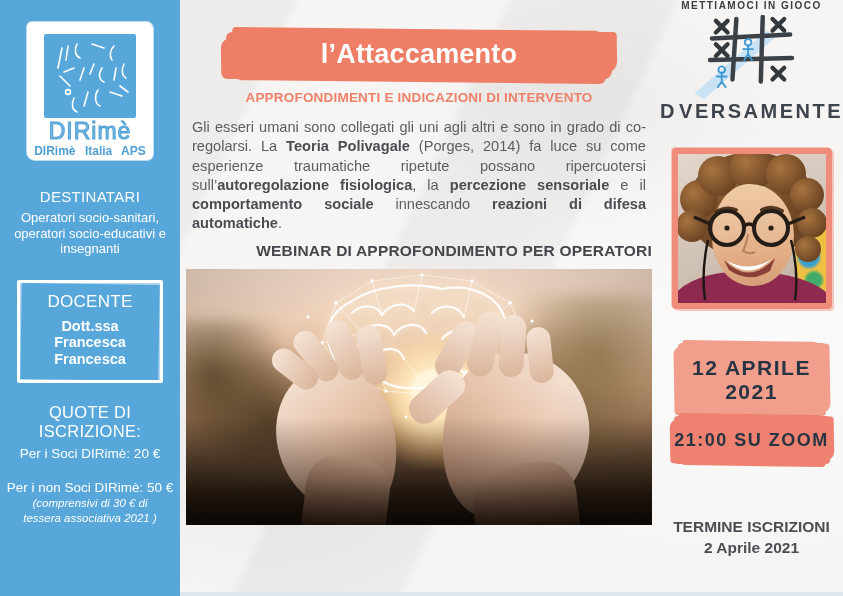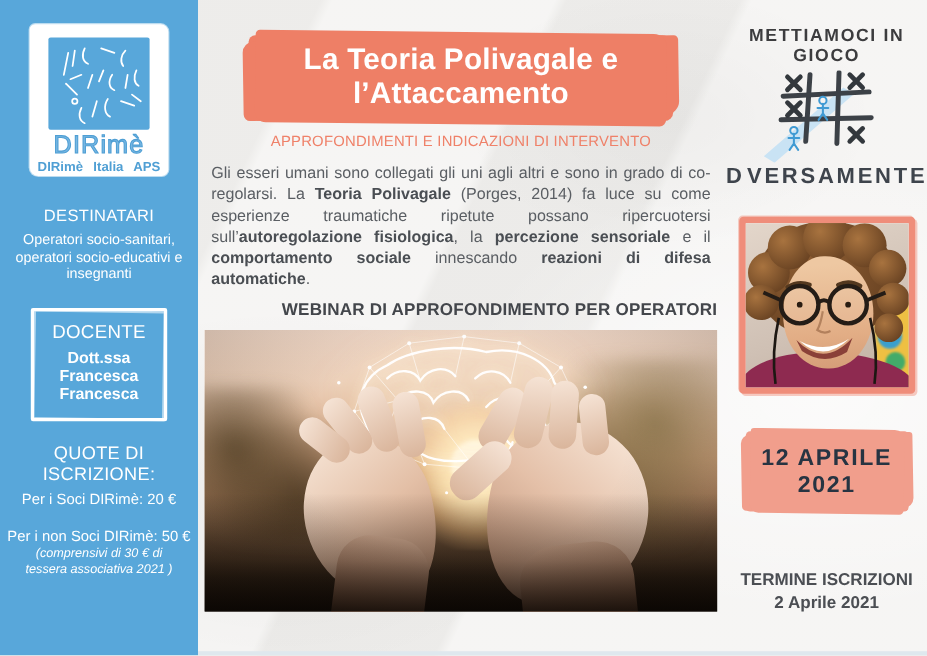--- a/index.html
+++ b/index.html
@@ -19,37 +19,37 @@
   
   .sidebar { position:absolute; left:0; top:0; width:180px; height:596px; background:#58a7da; color:#fff; text-align:center; }
   .logo-card { width:126px; height:138px; margin:22px auto 0; background:#fff; border-radius:5px 7px 6px 8px; padding-top:12px; box-shadow:0 0 0 1px rgba(255,255,255,.6); }
   .logo-square { width:92px; height:84px; margin:0 auto; background:#58a7da; border-radius:2px; }
   .logo-square svg { display:block; width:100%; height:100%; }
   .logo-word { font-size:23px; line-height:24px; letter-spacing:1px; font-weight:400; color:#79b8e4; -webkit-text-stroke:1px #4f9fd4; margin-top:1px; }
   .logo-caption { font-size:12px; font-weight:700; color:#4f9fd4; word-spacing:6px; margin-top:1px; }
   .side-h { font-weight:400; letter-spacing:.3px; }
   .destinatari-title { margin-top:28px; font-size:15px; }
   .destinatari-text { width:158px; margin:5px auto 0; font-size:13px; line-height:15.5px; }
-  .docente-box { position:relative; width:124px; margin:23px auto 0; border:3px solid #fff; border-radius:2px; padding:9px 4px 13px; isolation:isolate; }
+  .docente-box { position:relative; width:146px; margin:23px auto 0; border:3px solid #fff; border-radius:2px; padding:9px 4px 13px; isolation:isolate; }
   .docente-box::before { content:""; position:absolute; inset:-1px; border:2px solid rgba(255,255,255,.55); transform:rotate(.9deg); z-index:-1; }
   .docente-title { font-size:17px; }
   .docente-name { font-size:14.5px; font-weight:800; line-height:16.5px; margin-top:6px; }
   .docente-bio { font-size:11.5px; font-style:italic; line-height:16px; margin-top:7px; }
   .quote-title { margin-top:20px; font-size:16.5px; }
   .quote-line { font-size:13.5px; margin-top:5px; }
   .quote-line + .quote-line { margin-top:19px; }
   .quote-note { width:152px; margin:1px auto 0; font-size:11.5px; font-style:italic; line-height:14.5px; }
 
   
   .content { position:absolute; left:186px; top:0; width:466px; }
   .title-box { position:relative; width:386px; margin:32px auto 0; background:#ee7f66; border-radius:6px 10px 8px 12px; padding:7px 0 9px; isolation:isolate; text-align:center; }
   .title-box::before { content:""; position:absolute; inset:3px -5px; background:#ee7f66; transform:rotate(-.9deg); border-radius:10px 4px 12px 6px; z-index:-1; }
   .title-box::after  { content:""; position:absolute; inset:-3px 6px; background:#ee7f66; transform:rotate(.6deg); border-radius:4px 12px 6px 10px; z-index:-1; }
   .title-line { display:block; color:#fff; font-size:27px; line-height:31px; font-weight:800; letter-spacing:.2px; }
-  .subtitle { margin-top:11px; text-align:center; color:#ef8169; font-size:13.5px; font-weight:400; letter-spacing:.2px; }
+  .subtitle { margin-top:11px; text-align:center; color:#ef8169; font-size:13.5px; font-weight:700; letter-spacing:.2px; }
   .body-p { margin:13px 6px 0; font-size:14.6px; line-height:19.3px; color:#5a5e63; text-align:justify; }
   .body-p.second { margin-top:0; }
   .body-p .b { font-weight:700; color:#4a4e53; }
   .webinar-heading { margin-top:8px; text-align:right; font-size:15.5px; font-weight:800; color:#43464b; letter-spacing:.2px; }
 
   
   .photo { position:relative; width:466px; height:256px; margin-top:9px; overflow:hidden;
     background:linear-gradient(180deg,#f0d8c8 0%,#ecd0ba 18%,#e2bd9f 32%,#cfa380 45%,#a87f5f 58%,#6f543c 72%,#2f2318 88%,#120c08 100%); }
   .tree-l { position:absolute; left:-18px; top:52px; width:150px; height:140px; filter:blur(7px);
     background:radial-gradient(circle at 30% 40%, rgba(72,56,30,.8), transparent 60%), radial-gradient(circle at 70% 72%, rgba(56,42,22,.75), transparent 55%); }
@@ -78,21 +78,21 @@
   .forearm-l { left:118px; top:188px; width:84px; height:92px; border-radius:30px 30px 0 0; transform:rotate(7deg);
     background:linear-gradient(180deg,#dcb59b,#9d6f55 70%,#5c3f2e); }
   .forearm-r { left:288px; top:194px; width:104px; height:92px; border-radius:34px 34px 0 0; transform:rotate(-6deg);
     background:linear-gradient(180deg,#d8b096,#97684e 70%,#553a2a); }
   .photo-vignette { position:absolute; inset:0; pointer-events:none;
     background:linear-gradient(180deg, rgba(0,0,0,0) 58%, rgba(25,15,8,.4) 82%, rgba(10,6,3,.85) 100%),
                radial-gradient(ellipse at 50% 42%, transparent 45%, rgba(40,26,14,.22) 100%); }
 
   
   .right-col { position:absolute; left:660px; top:0; width:183px; text-align:center; }
-  .mig-label { margin-top:24px; font-size:16px; font-weight:700; letter-spacing:1.5px; color:#3c3c3e; }
+  .mig-label { font-size:10px; font-weight:700; letter-spacing:1.5px; color:#3c3c3e; }
   .ttt-svg { display:block; margin:4px auto 0; width:122px; height:84px; }
   .wordmark { margin-top:1px; display:flex; align-items:center; justify-content:center; gap:1px; font-size:20px; font-weight:700; letter-spacing:2.5px; color:#3e444c; }
   .wordmark svg { display:block; width:13px; height:22px; }
   .portrait-frame { position:relative; width:160px; height:161px; margin:25px auto 0; border:6px solid #ef8d7a; border-radius:4px; background:#fff;
     box-shadow:2px 2px 0 rgba(239,141,122,.45), -1px -1px 0 rgba(239,141,122,.45); }
   .portrait { position:absolute; inset:0; overflow:hidden; background:linear-gradient(160deg,#e3d6ca,#cfc0b4 60%,#bfae9f); }
   .art-band { position:absolute; right:-4px; top:72px; width:34px; height:78px; background:#eec043; transform:rotate(-4deg); filter:blur(1px); }
   .art-c1 { position:absolute; right:6px; top:92px; width:22px; height:22px; border-radius:50%; background:#3a9fcd; filter:blur(1px); }
   .art-c2 { position:absolute; right:3px; top:117px; width:18px; height:18px; border-radius:50%; background:#43ab69; filter:blur(1px); }
   .shirt { position:absolute; left:-8px; bottom:-4px; width:164px; height:36px; border-radius:45% 55% 0 0/100% 100% 0 0; background:#8e2a50; }
@@ -158,21 +158,20 @@
 
     <h2 class="side-h quote-title">QUOTE DI ISCRIZIONE:</h2>
     <div class="quote-line">Per i Soci DIRimè: 20 €</div>
     <div class="quote-line">Per i non Soci DIRimè: 50 €</div>
     <div class="quote-note">(comprensivi di 30 € di tessera associativa 2021 )</div>
 
   </aside>
 
   <main class="content">
     <div class="title-box">
-      <span class="title-line">La Teoria Polivagale e</span>
       <span class="title-line">l’Attaccamento</span>
     </div>
     <div class="subtitle">APPROFONDIMENTI E INDICAZIONI DI INTERVENTO</div>
 
     <p class="body-p"><span>Gli esseri umani sono collegati gli uni agli altri e sono in grado di co-regolarsi. La </span><span class="b">Teoria Polivagale</span><span> (Porges, 2014) fa luce su come esperienze traumatiche ripetute possano ripercuotersi sull’</span><span class="b">autoregolazione fisiologica</span><span>, la </span><span class="b">percezione sensoriale</span><span> e il </span><span class="b">comportamento sociale</span><span> innescando </span><span class="b">reazioni di difesa automatiche</span><span>.</span></p>
 
     <div class="webinar-heading">WEBINAR DI APPROFONDIMENTO PER OPERATORI</div>
 
     <div class="photo">
       <div class="tree-l"></div>
@@ -302,19 +301,20 @@
           <path d="M70 80 Q68 92 65 97 Q71 101 77 98" stroke="rgba(120,70,40,.45)" stroke-width="2"></path>
           <path d="M46 106 Q71 132 97 104 L92 117 Q71 130 51 116 Z" fill="#8a4038"></path>
           <path d="M49 107 Q71 127 94 105 Q72 119 49 107 Z" fill="#ffffff"></path>
           <path d="M30 86 Q23 118 27 146" stroke="#1d1712" stroke-width="2.4"></path>
           <path d="M113 86 Q121 118 117 146" stroke="#1d1712" stroke-width="2.4"></path>
         </svg>
       </div>
     </div>
 
     <div class="badge badge-date">12 APRILE 2021</div>
+    <div class="badge badge-time">21:00 SU ZOOM</div>
 
     <div class="deadline-label">TERMINE ISCRIZIONI</div>
     <div class="deadline-date">2 Aprile 2021</div>
   </aside>
 
   <div class="bottom-strip"></div>
 </div>
 
 </body></html>

